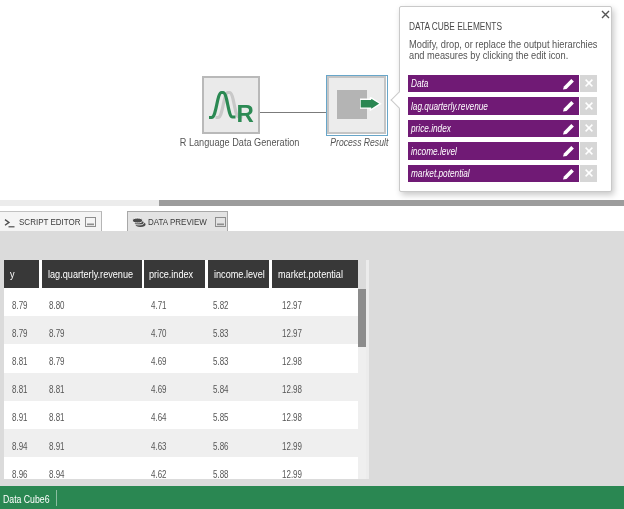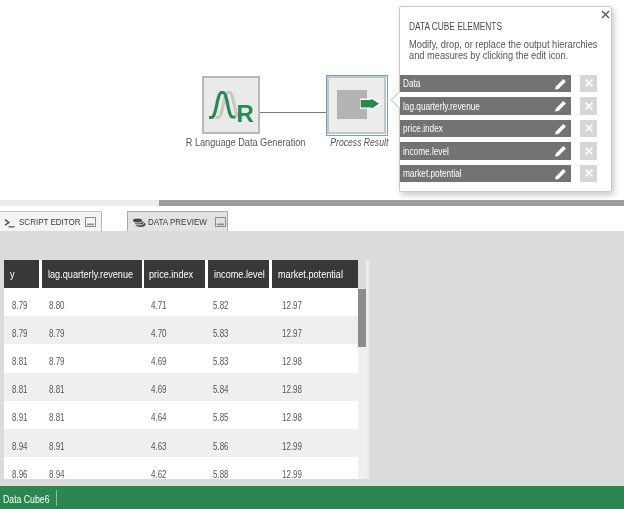--- a/index.html
+++ b/index.html
@@ -8,31 +8,31 @@
 .abs { position:absolute; }
 .nw { white-space:nowrap; }
 
 
 #conn { left:260px; top:112px; width:67px; height:1px; background:#7b7b7b; }
 #node1 { left:202px; top:76px; width:58px; height:58px; background:#eaeaea; border:2px solid #b9b9b9; }
 #node2o { left:326px; top:75px; width:62px; height:61px; border:1.5px solid #68a6c9; background:#fff; }
 #node2i { left:0; top:0; width:59px; height:58px; border:2px solid #c5c5c5; background:#ececec; }
 #n2rect { left:10px; top:14px; width:30px; height:29px; background:#b4b4b4; }
 .nlabel { top:136px; font-size:10.5px; color:#555; text-align:center; }
-#nl1 { left:146px; width:200px; }
+#nl1 { left:140px; width:200px; }
 #nl2 { left:289px; width:140px;font-style:italic; }
 
 
 #popup { left:399px; top:6px; width:213px; height:186px; background:#fff;
   border:1px solid #c9c9c9; border-radius:2px; box-shadow:2px 3px 6px rgba(0,0,0,0.22); }
 #callout { left:-7px; top:87px; width:12px; height:12px; background:#fff;
   border-left:1px solid #c9c9c9; border-bottom:1px solid #c9c9c9; transform:rotate(45deg); }
 #ptitle { left:9px; top:13.6px; font-size:10px; color:#4a4a4a; transform-origin:0 0; transform:scaleX(0.831); }
 #ppara { left:9px; top:31.5px; font-size:10px; line-height:11px; color:#555; transform-origin:0 0; transform:scaleX(0.927); }
-.grow { left:0; width:171px; height:17.5px; background:#737373; }
+.grow { left:8px; width:171px; height:17.5px; background:#701a75;font-style:italic; }
 .grow .lbl { position:absolute; left:2.5px; top:0.7px; height:16px; line-height:16px;
   font-size:11px; color:#fff; transform-origin:0 50%; white-space:nowrap; transform:scaleX(0.75); }
 .grow svg { position:absolute; right:4px; top:3px; }
 .xbtn { left:180px; width:17px; height:17.5px; background:#d6d6d6; }
 .xbtn svg { position:absolute; left:4.5px; top:4.7px; }
 
 
 #hsb  { left:0; top:200px; width:624px; height:6px; background:#ececec; }
 #hsbt { left:159px; top:200px; width:465px; height:6px; background:#9c9c9c; }
 .tab { top:211px; height:20px; background:#fff; }

